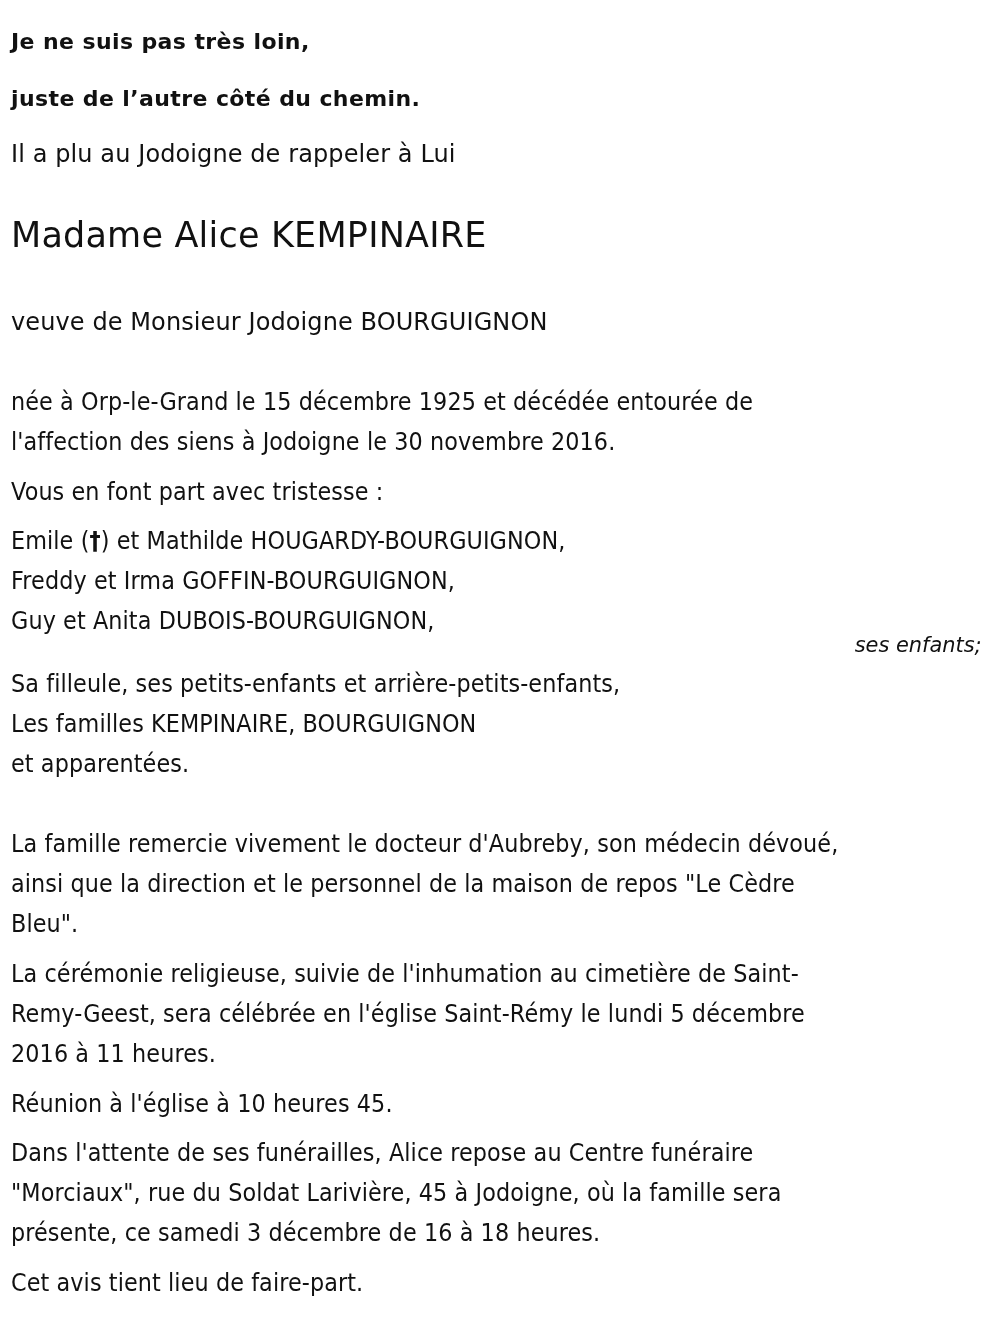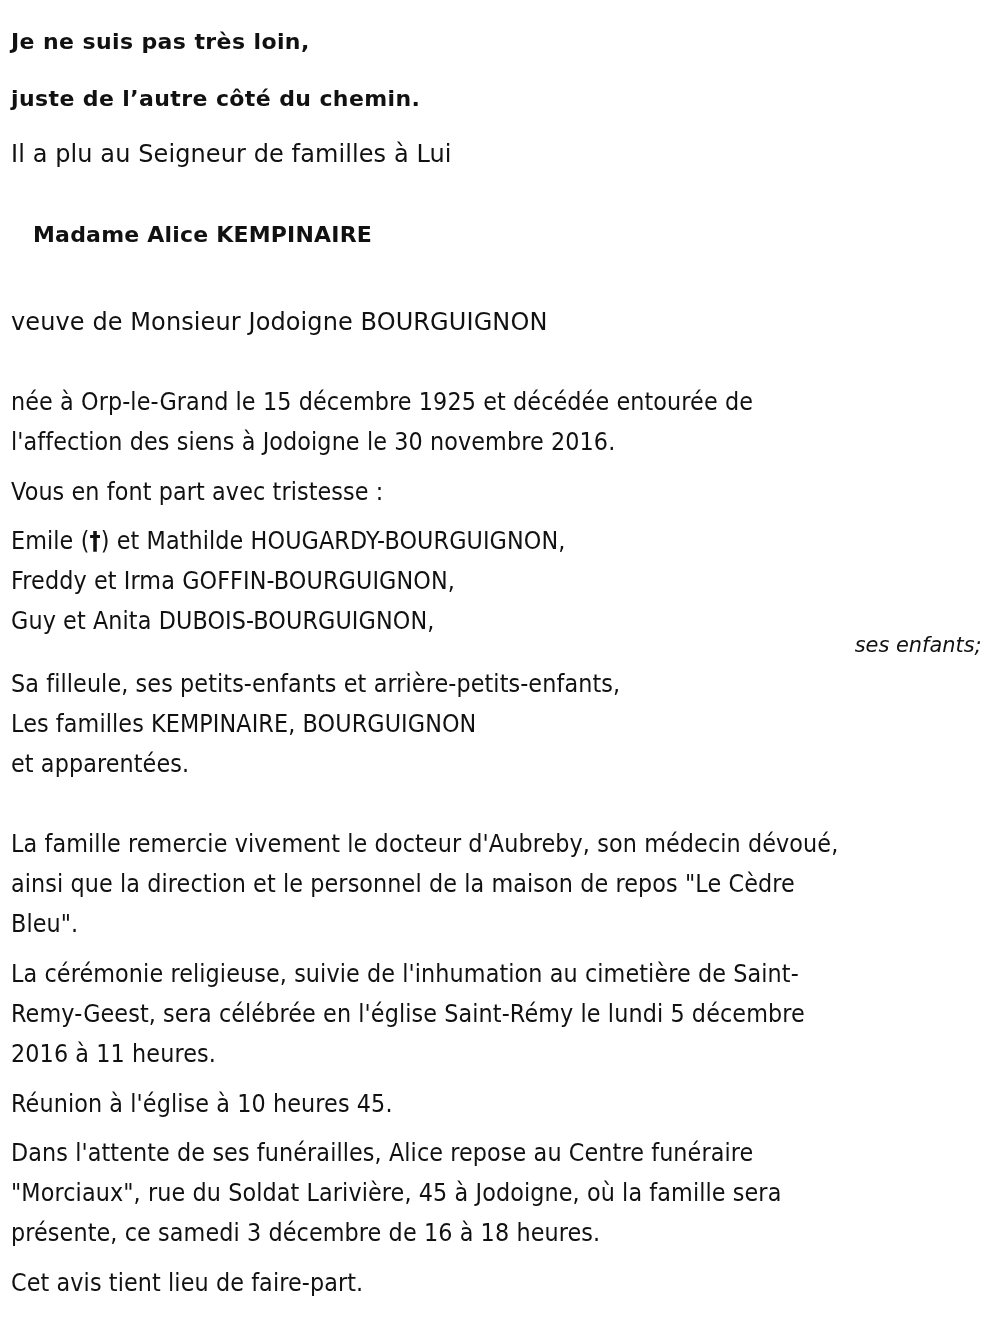--- a/index.html
+++ b/index.html
@@ -30,25 +30,24 @@
       letter-spacing: 0.1px;
       transform-origin: left top;
     }
     .cond { transform: scaleX(0.93); }
     .poem {
       font-weight: bold;
       font-size: 22px;
       letter-spacing: 0.4px;
     }
     .title {
-      font-weight: bold;
-      font-size: 22px;
+      font-weight: normal;
+      font-size: 35px;
       line-height: 42px;
       letter-spacing: 0.2px;
-      margin-left: 22px;
     }
     .right-italic {
       position: absolute;
       right: 9px;
       font-style: italic;
       font-size: 22px;
       line-height: 28px;
       white-space: nowrap;
       transform: scaleX(0.95);
       transform-origin: right top;
@@ -58,21 +57,21 @@
     }
   </style>
 </head>
 <body>
 
 <div class="doc">
 
   <div class="line poem" style="top:27px;">Je ne suis pas très loin,</div>
   <div class="line poem" style="top:44px;margin-top:40px;">juste de l’autre côté du chemin.</div>
 
-  <div class="line" style="top:139px;">Il a plu au Seigneur de familles à Lui</div>
+  <div class="line" style="top:139px;">Il a plu au Jodoigne de rappeler à Lui</div>
 
   <div class="line title" style="top:214px;">Madame Alice KEMPINAIRE</div>
 
   <div class="line" style="top:307px;">veuve de Monsieur Jodoigne BOURGUIGNON</div>
 
   <div class="line cond" style="top:387px;">née à Orp-le-Grand le 15 décembre 1925 et décédée entourée de</div>
   <div class="line cond" style="top:427px;">l'affection des siens à Jodoigne le 30 novembre 2016.</div>
 
   <div class="line cond" style="top:477px;">Vous en font part avec tristesse :</div>
 

